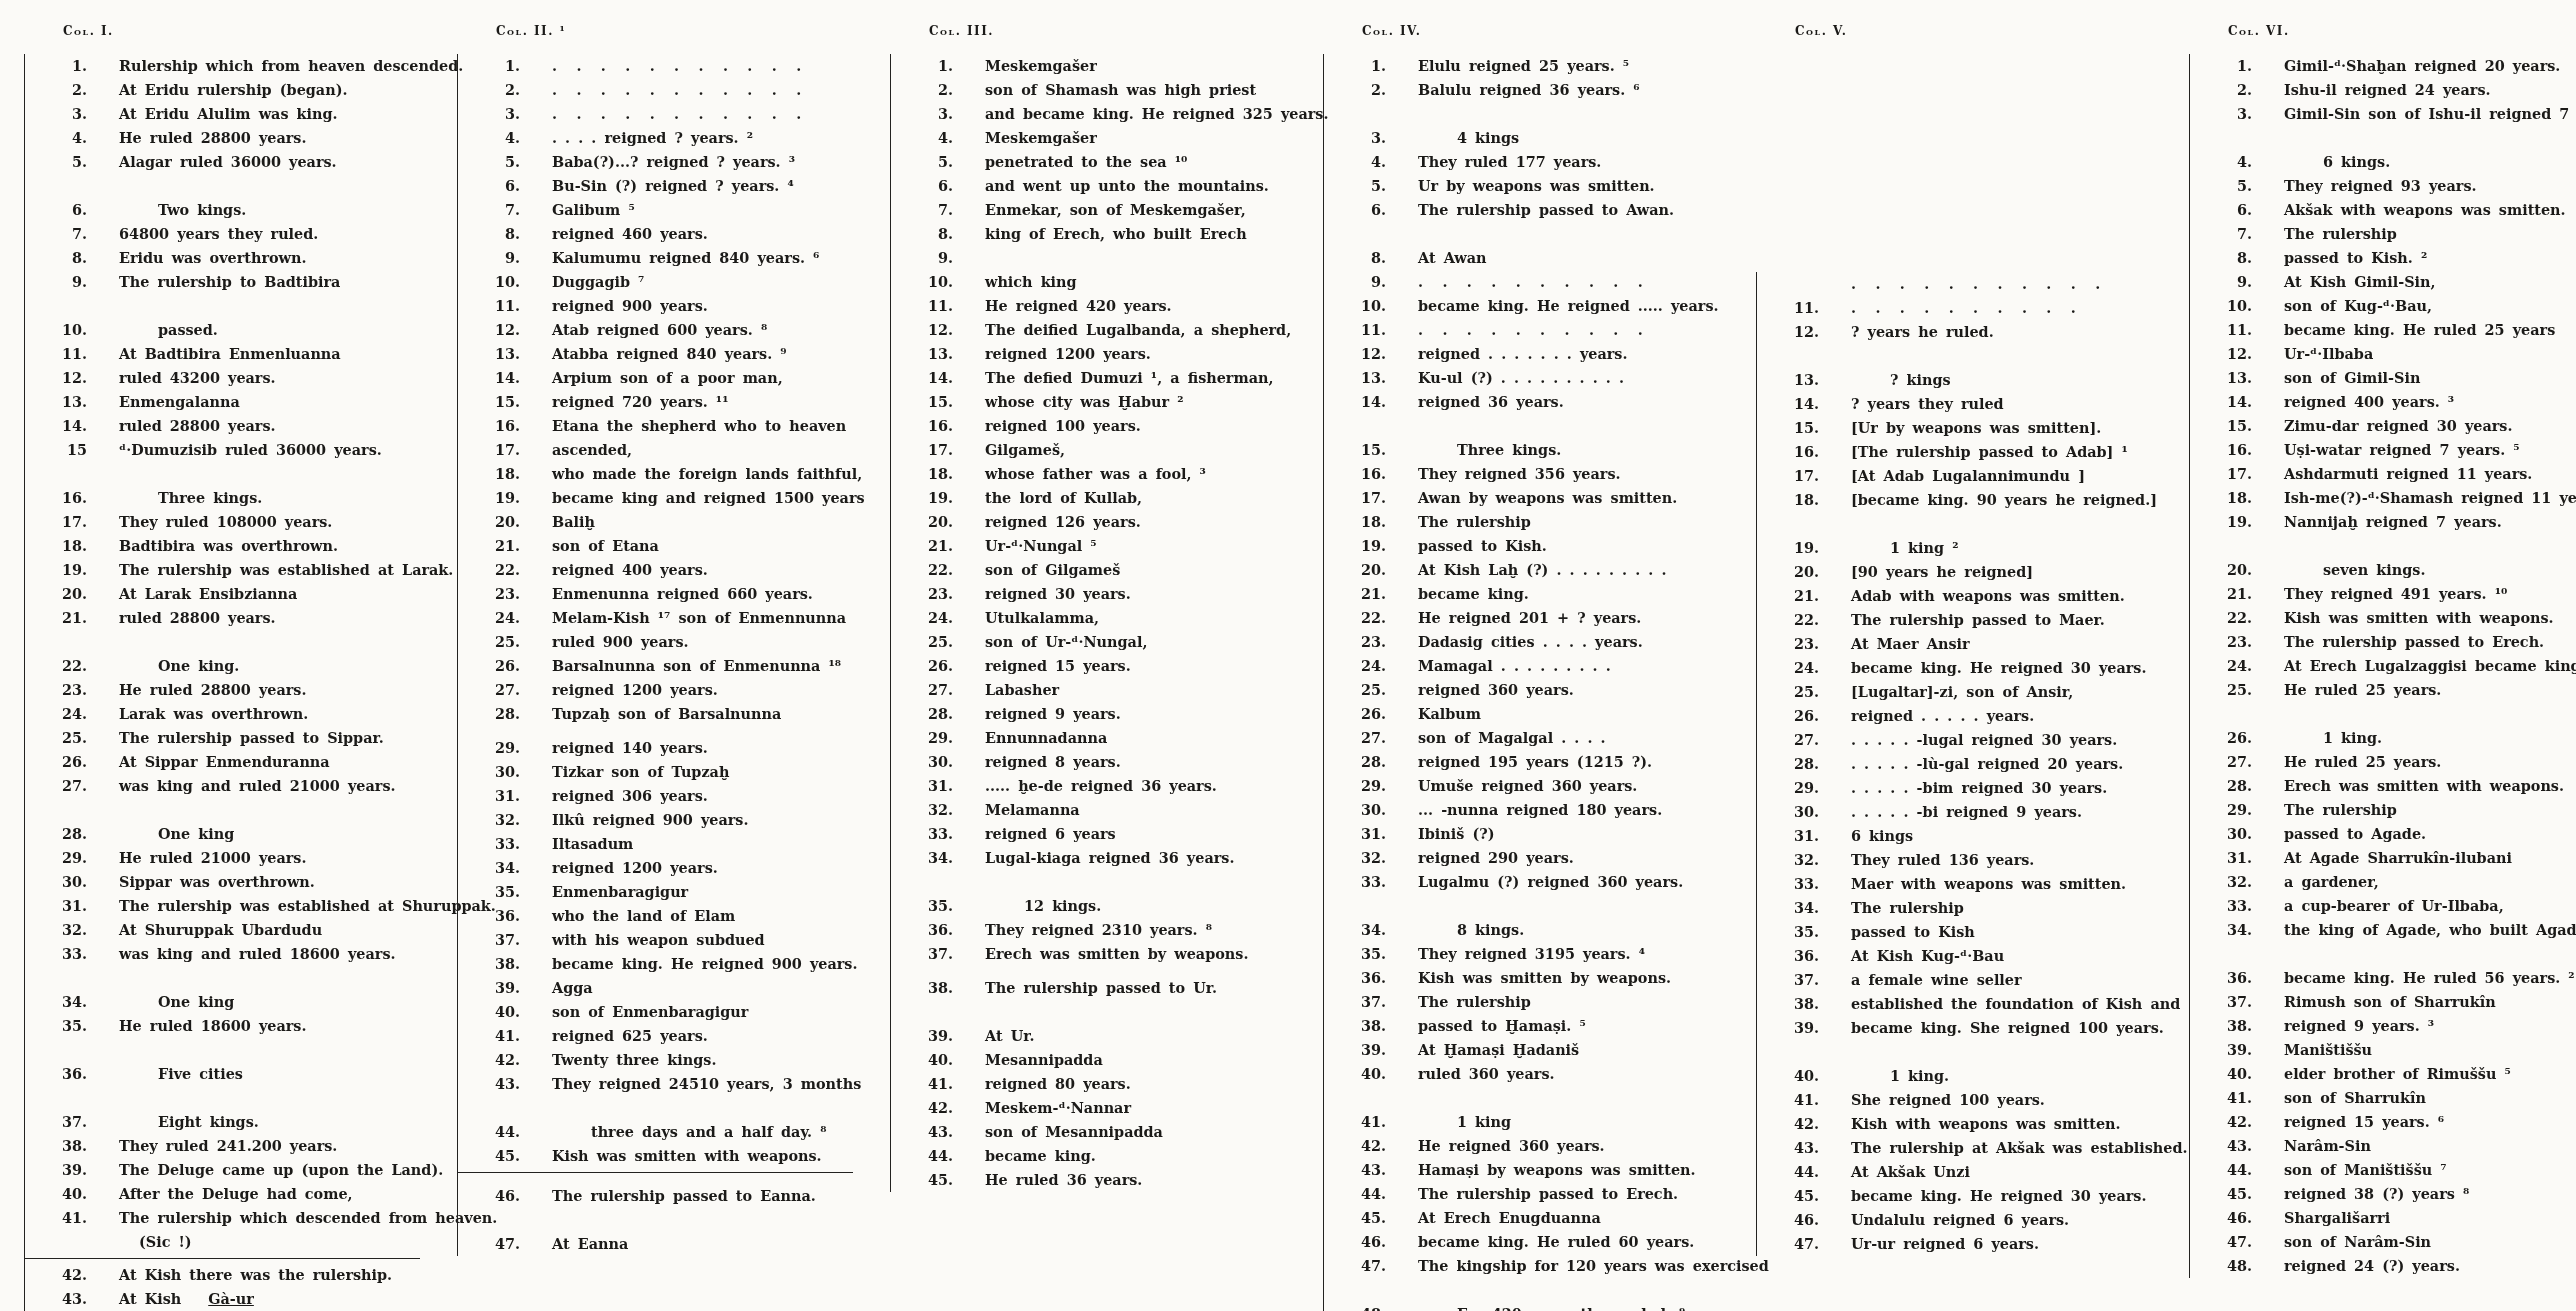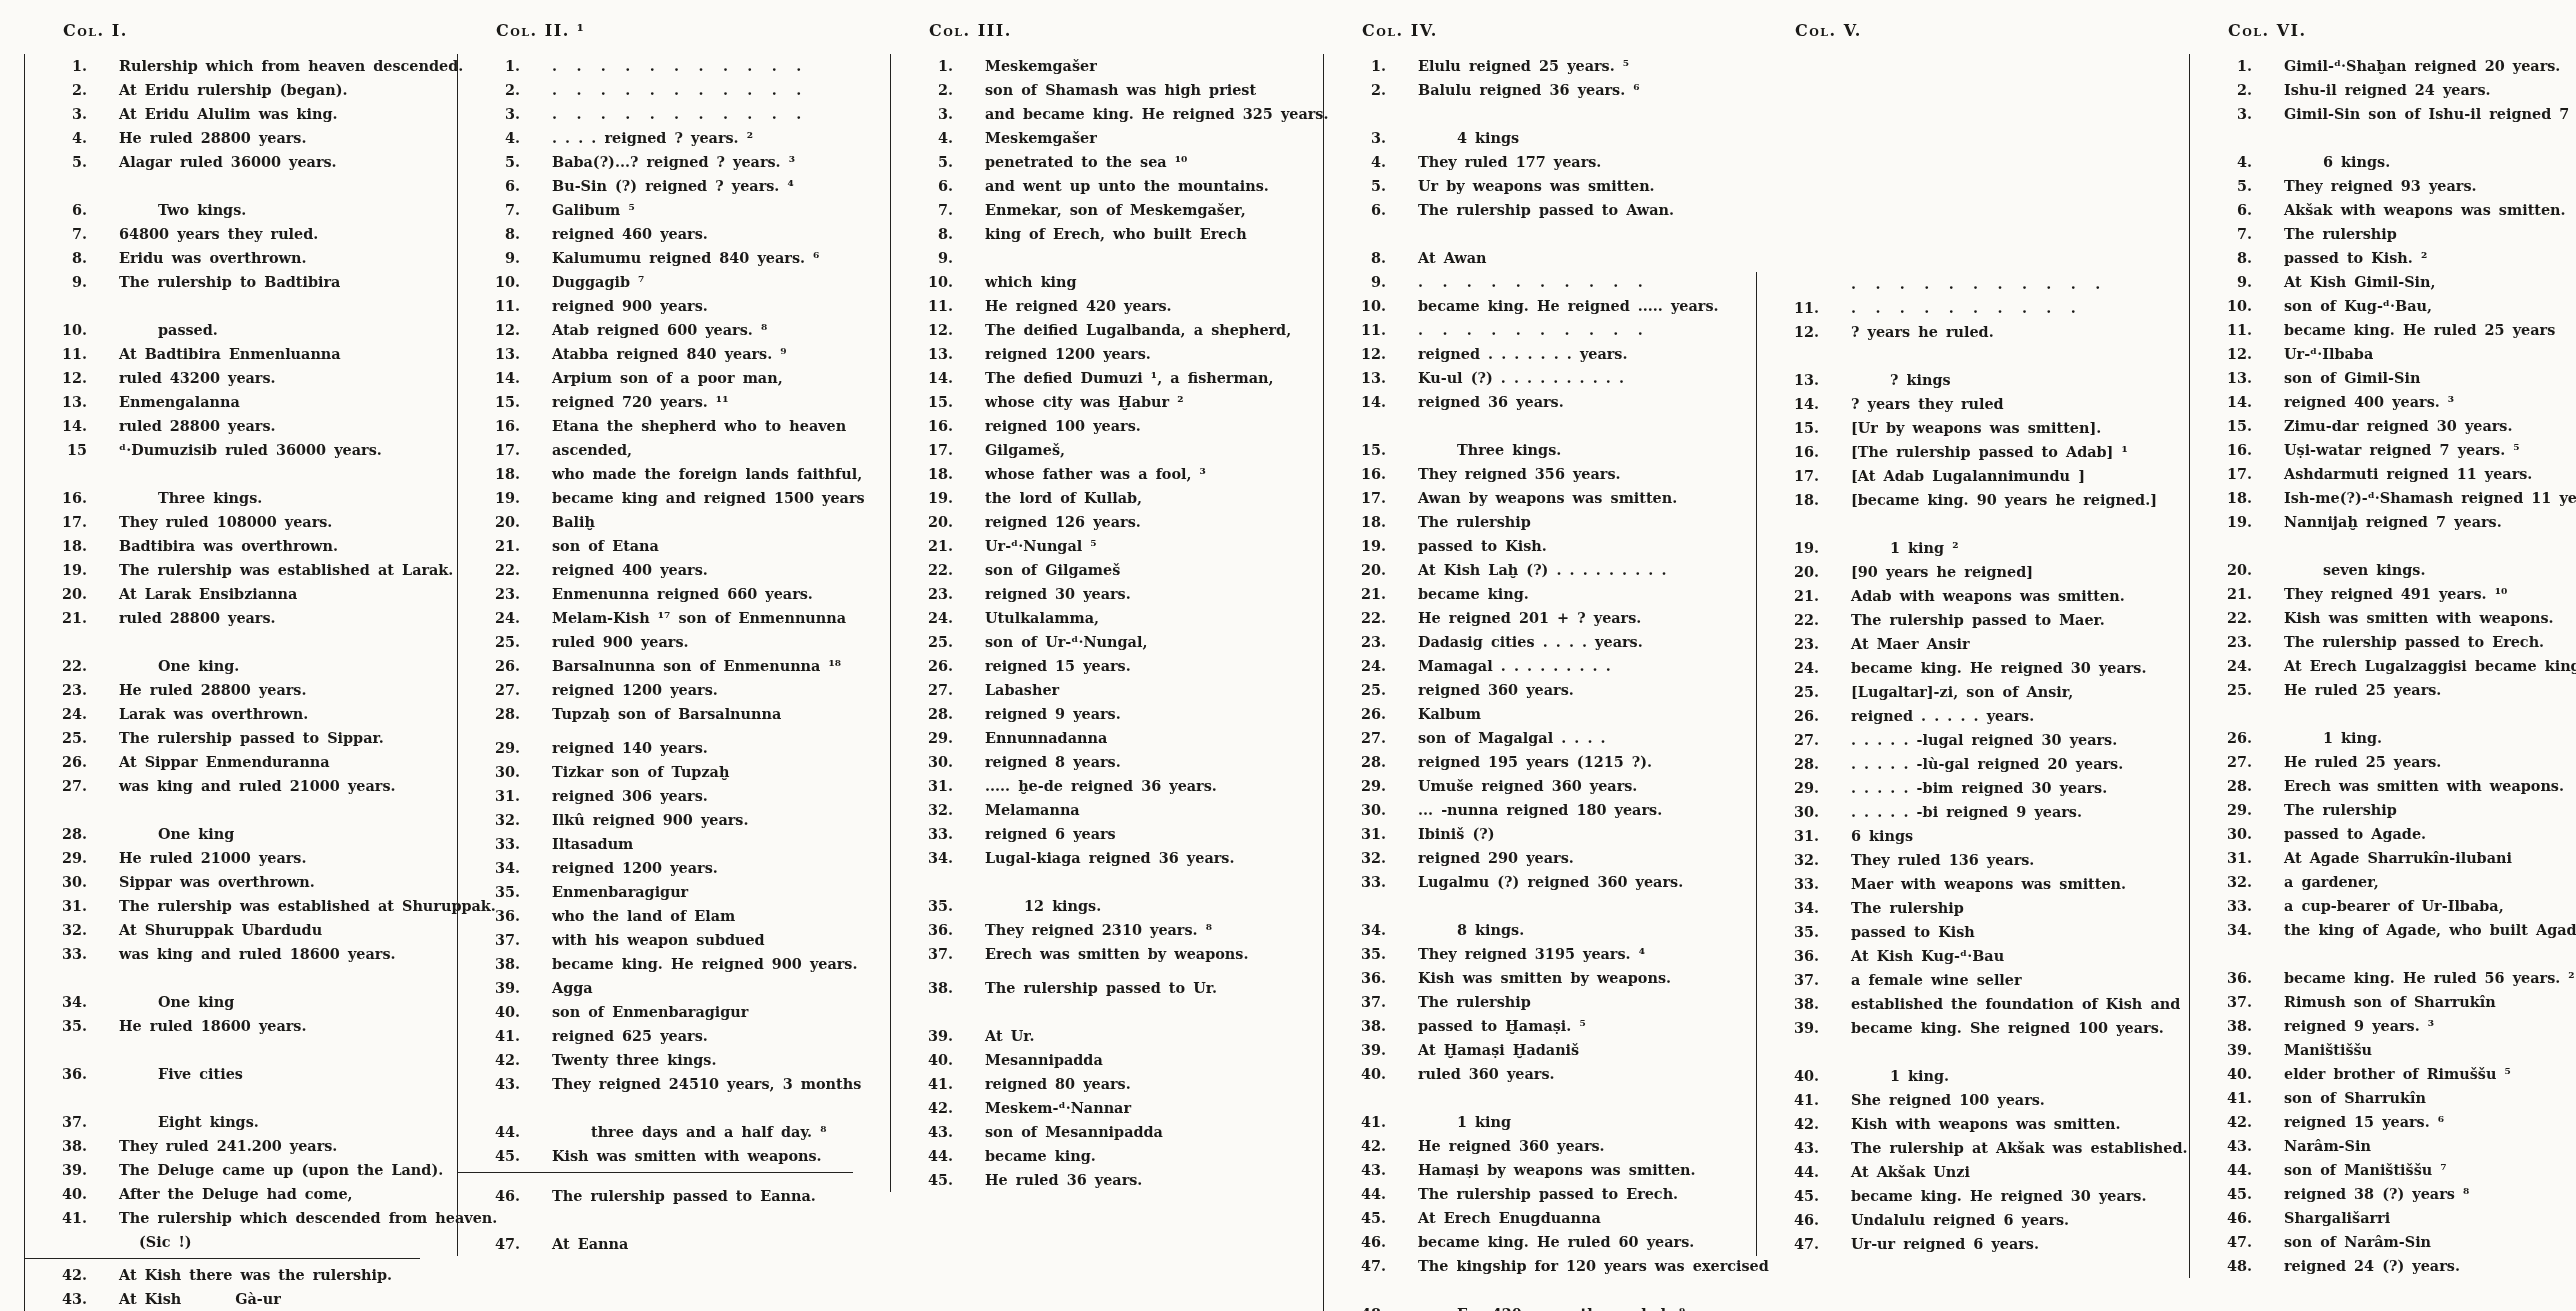--- a/index.html
+++ b/index.html
@@ -11,36 +11,36 @@
     font-weight:700;
     overflow:hidden;
   }
   .page{position:relative;width:3468px;height:1311px;display:flex;}
   .col{
     width:433px;flex:0 0 433px;box-sizing:border-box;
     padding:3.1px 13.4px 0 24px;
   }
   .col-header{
     font-variant:small-caps;
-    font-size:16px;letter-spacing:1.5px;
+    font-size:12px;letter-spacing:1.5px;
     line-height:24px;
     margin:15.5px 0 11.3px 39px;
     white-space:nowrap;
   }
   .spacer{width:100%;}
   .rows{border-left:1.5px solid #232220;}
   .row{display:flex;align-items:baseline;min-height:24px;line-height:24px;font-size:14.4px;}
   .num{flex:0 0 62px;width:62px;text-align:right;white-space:nowrap;}
   .txt{flex:1;padding-left:32px;word-spacing:3.1px;white-space:nowrap;}
   .row.c   .txt{padding-left:71px;margin-top:24px;}
   .row.cont .txt{padding-left:52px;}
   .row.d   .txt{word-spacing:13.4px;letter-spacing:0.5px;}
   .row.g1{margin-top:10.3px;}
   .row.g2{margin-top:24px;}
-  .txt .t2{margin-left:54px;}
+  .txt .t2{margin-left:27px;text-decoration:underline;}
   .txt.i{font-style:italic;}
   .hr{border-top:1.5px solid #232220;height:0;margin:4.1px 0;}
   .blankrow{min-height:24px;}
 </style>
 </head>
 <body style="background: rgb(251, 250, 247); color: rgb(27, 26, 24);">
 
 <div class="page">
     <div class="col">
       <div class="col-header">Col. I.</div>

